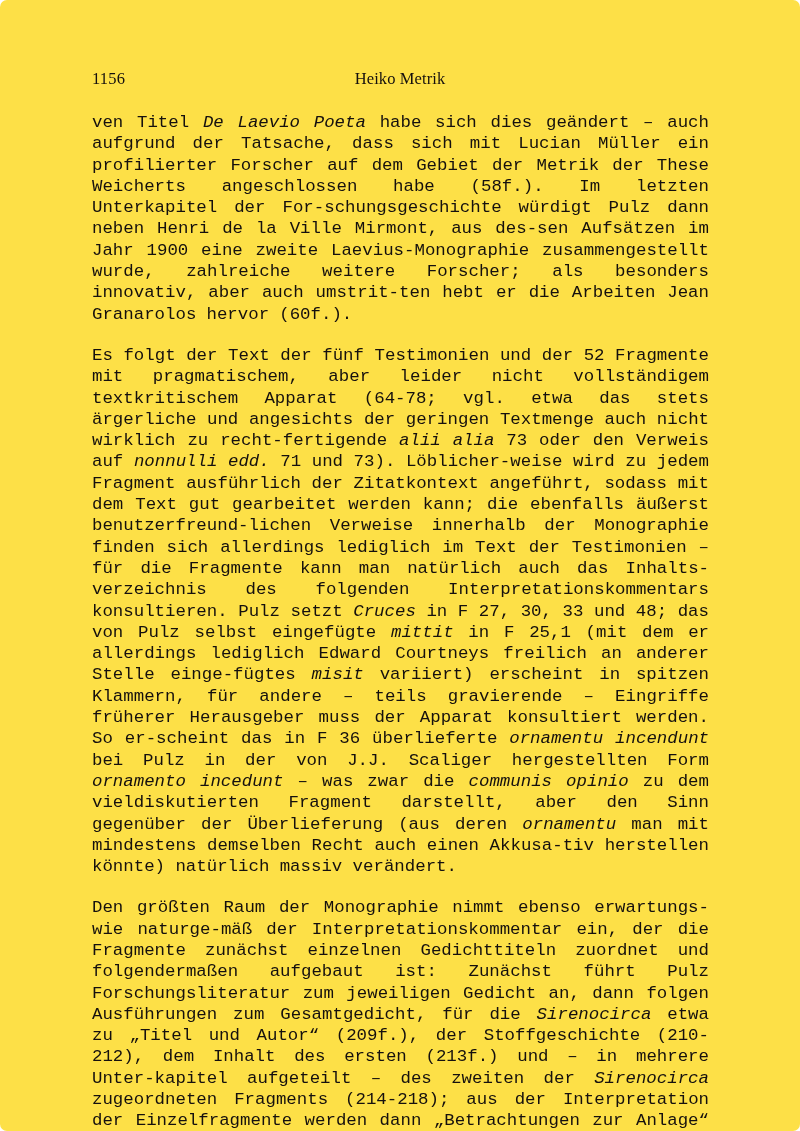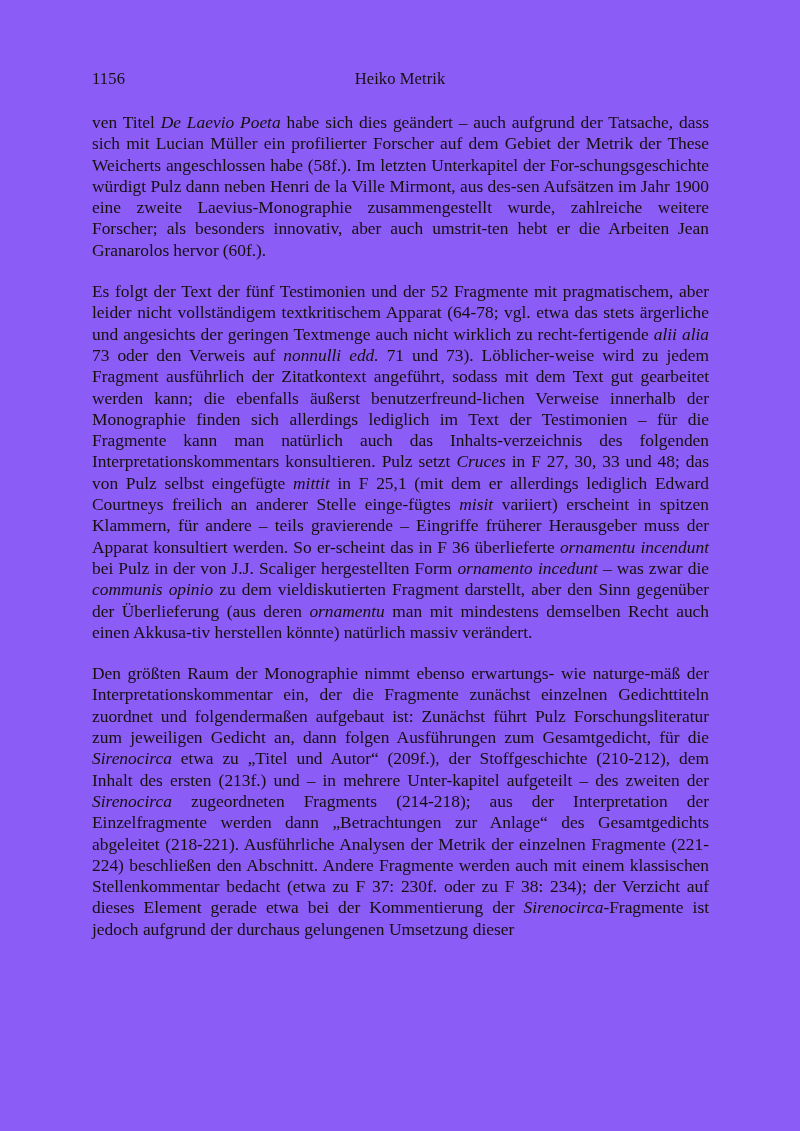--- a/index.html
+++ b/index.html
@@ -14,21 +14,22 @@
     position: relative;
     overflow: hidden;
     font-family: "Liberation Serif", "DejaVu Serif", serif;
     color: #15100e;
     -webkit-font-smoothing: antialiased;
   }
 
   .page {
     position: absolute;
     inset: 0;
-    background: #8b5cf6;
+    background: #fde047;
+    border-radius: 7px;
   }
 
   
   .page-header {
     position: absolute;
     top: 68px;
     left: 92px;
     width: 616px;
     height: 24px;
   }
@@ -60,20 +61,21 @@
   }
 
   p.para {
     margin: 0 0 20px 0;
     font-size: 17.4px;
     line-height: 21.3px;
     text-align: justify;
     text-justify: inter-word;
     hyphens: manual;
     word-spacing: -0.1px;
+    font-family: Liberation Mono, monospace;
   }
   p.para:last-child {
     margin-bottom: 16px;
   }
   
   p.para.tight {
     word-spacing: -0.3px;
   }
   p.para.loose {
     word-spacing: 0.2px;

